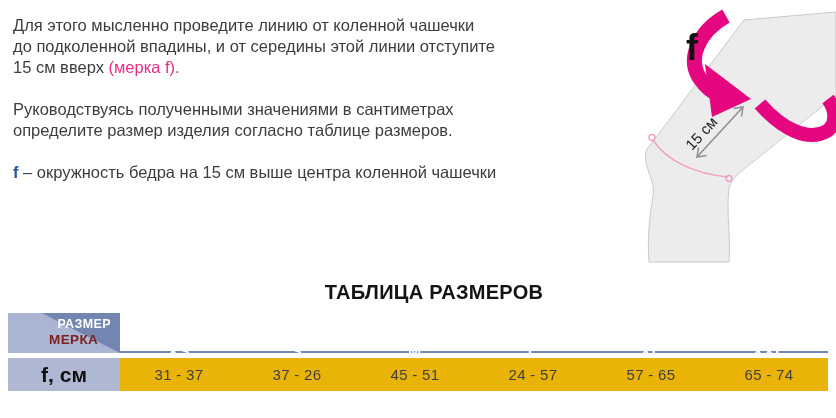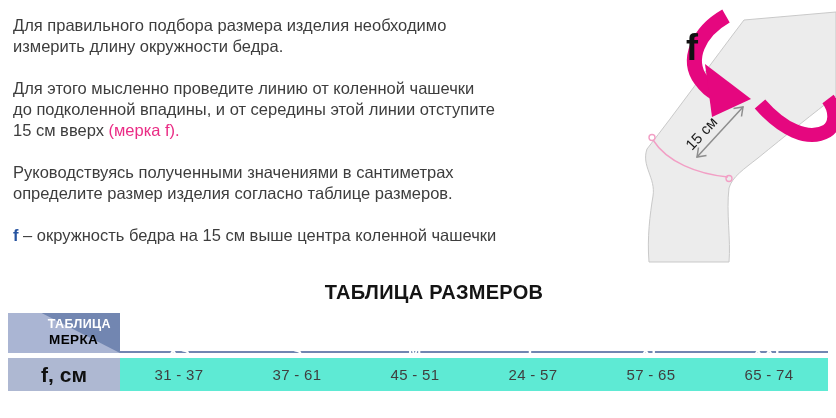--- a/index.html
+++ b/index.html
@@ -46,42 +46,41 @@
   .corner-dark{
     position:absolute;inset:0;background:#7286b1;
     clip-path:polygon(30% 0, 100% 0, 100% 100%);
   }
   .corner-top-label{
     position:absolute;top:4px;right:9px;
     font-size:12.5px;font-weight:bold;color:#ffffff;letter-spacing:0.4px;
   }
   .corner-bottom-label{
     position:absolute;bottom:6px;left:7px;
-    font-size:13.5px;font-weight:bold;color:#000000;letter-spacing:0.4px;padding-left:34px;
+    font-size:13.5px;font-weight:bold;color:#7f1d1d;letter-spacing:0.4px;padding-left:34px;
   }
   .hcell{
     flex:1;background:#7286b1;display:flex;align-items:center;justify-content:center;
     color:#ffffff;font-weight:bold;font-size:16px;letter-spacing:0.6px;margin-top:38px;
   }
   .label-cell{
     width:112px;flex:0 0 112px;background:#aeb8d2;
     display:flex;align-items:center;justify-content:center;
     font-size:21px;font-weight:bold;color:#101010;
   }
   .vcell{
-    flex:1;background:#5eead4;
+    flex:1;background:#eab308;
     display:flex;align-items:center;justify-content:center;
     font-size:15px;color:#3f3f3f;letter-spacing:0.3px;
   }
 </style>
 </head>
 <body>
 
 <div class="content">
-  <p>Для правильного подбора размера изделия необходимо<br>измерить длину окружности бедра.</p>
 
   <p>
     <span>Для этого мысленно проведите линию от коленной чашечки<br>до подколенной впадины, и от середины этой линии отступите</span><br>
     <span>15 см вверх </span><span class="pink">(мерка f).</span>
   </p>
 
   <p>Руководствуясь полученными значениями в сантиметрах<br>определите размер изделия согласно таблице размеров.</p>
 
   <p class="f-line">
     <b>f</b><span> – окружность бедра на 15 см выше центра коленной чашечки</span>
@@ -122,32 +121,32 @@
 
   <text x="686" y="60" font-size="36" font-weight="bold" fill="#111111" font-family="Liberation Sans, DejaVu Sans, sans-serif">f</text>
 </svg>
 
 <div class="table-title">ТАБЛИЦА РАЗМЕРОВ</div>
 
 <div class="size-table">
   <div class="trow header-row">
     <div class="corner-cell">
       <div class="corner-dark"></div>
-      <span class="corner-top-label">ТАБЛИЦА</span>
+      <span class="corner-top-label">РАЗМЕР</span>
       <span class="corner-bottom-label">МЕРКА</span>
     </div>
     <div class="hcell">XS</div>
     <div class="hcell">S</div>
     <div class="hcell">M</div>
     <div class="hcell">L</div>
     <div class="hcell">XL</div>
     <div class="hcell">XXL</div>
   </div>
   <div class="trow data-row">
     <div class="label-cell">f, см</div>
     <div class="vcell">31 - 37</div>
-    <div class="vcell">37 - 61</div>
+    <div class="vcell">37 - 26</div>
     <div class="vcell">45 - 51</div>
     <div class="vcell">24 - 57</div>
     <div class="vcell">57 - 65</div>
     <div class="vcell">65 - 74</div>
   </div>
 </div>
 
 </body></html>

